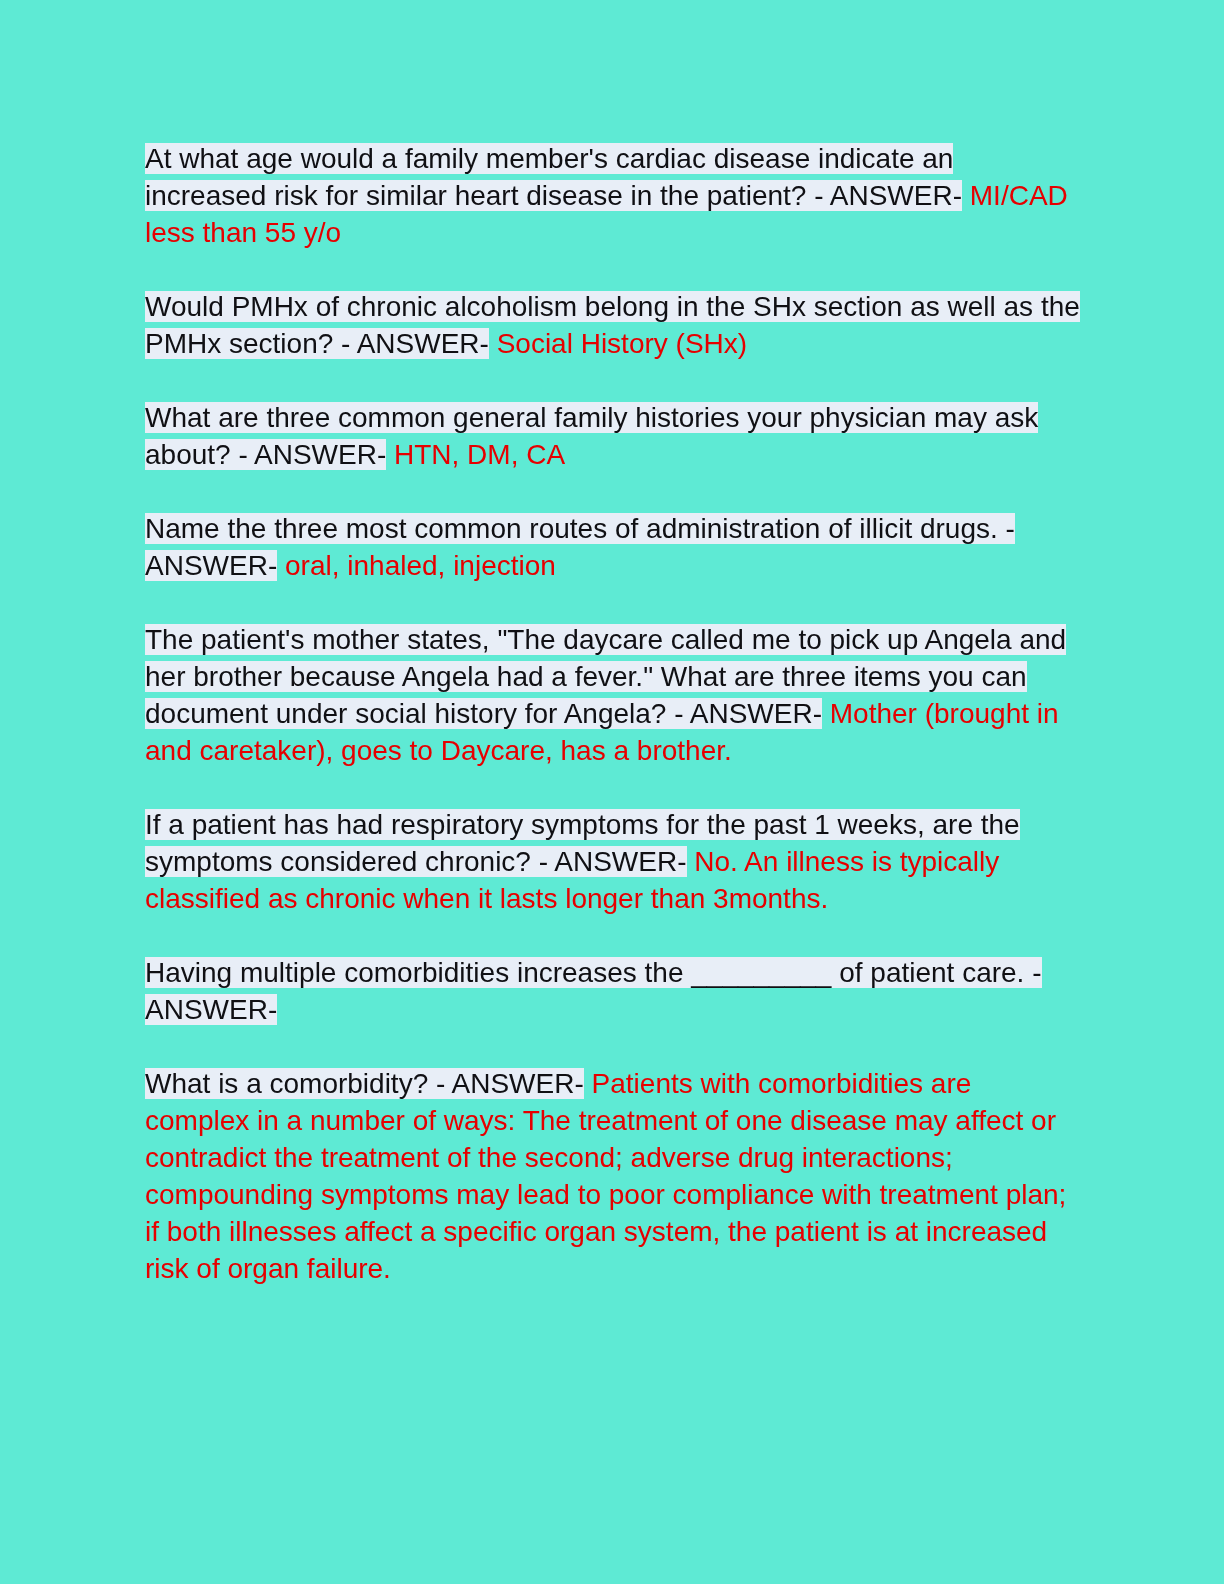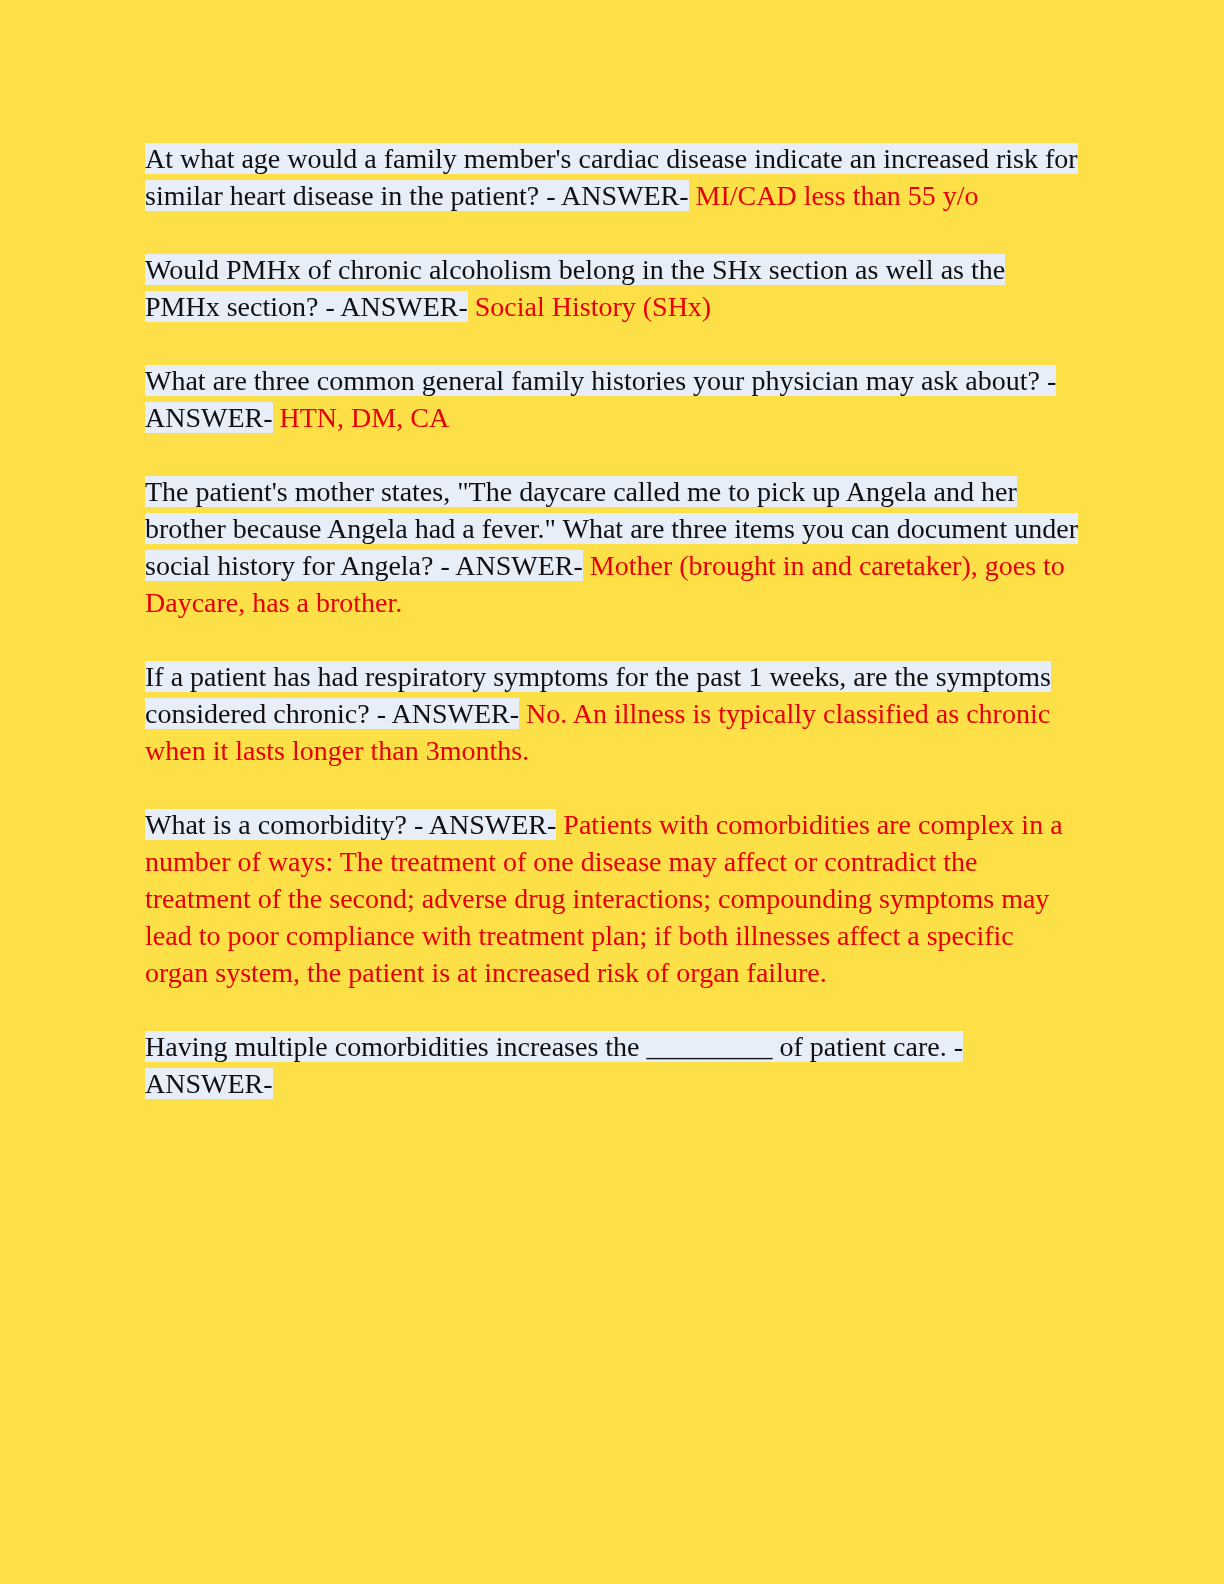--- a/index.html
+++ b/index.html
@@ -4,23 +4,23 @@
 <style>
   html, body {
     margin: 0;
     padding: 0;
     background: #ffffff;
   }
   .page {
     position: relative;
     width: 1224px;
     height: 1584px;
-    background: #fde047;
+    background: #5eead4;
     overflow: hidden;
-    font-family: Liberation Serif, serif;
+    font-family: Liberation Sans, sans-serif;
   }
   .content {
     position: absolute;
     top: 140px;
     left: 145px;
     width: 935px;
     font-size: 28px;
     line-height: 37px;
     color: #101014;
   }
@@ -53,35 +53,39 @@
       <span class="q-text">Would PMHx of chronic alcoholism belong in the SHx section as well as the PMHx section? - ANSWER-</span>
       <span class="a-text">Social History (SHx)</span>
     </p>
 
     <p class="qa-block">
       <span class="q-text">What are three common general family histories your physician may ask about? - ANSWER-</span>
       <span class="a-text">HTN, DM, CA</span>
     </p>
 
 
+    <p class="qa-block">
+      <span class="q-text">Name the three most common routes of administration of illicit drugs. - ANSWER-</span>
+      <span class="a-text">oral, inhaled, injection</span>
+    </p>
 
     <p class="qa-block">
       <span class="q-text">The patient's mother states, "The daycare called me to pick up Angela and her brother because Angela had a fever." What are three items you can document under social history for Angela? - ANSWER-</span>
       <span class="a-text">Mother (brought in and caretaker), goes to Daycare, has a brother.</span>
     </p>
 
     <p class="qa-block">
       <span class="q-text">If a patient has had respiratory symptoms for the past 1 weeks, are the symptoms considered chronic? - ANSWER-</span>
       <span class="a-text">No. An illness is typically classified as chronic when it lasts longer than 3months.</span>
     </p>
 
     <p class="qa-block">
-      <span class="q-text">What is a comorbidity? - ANSWER-</span>
-      <span class="a-text">Patients with comorbidities are complex in a number of ways: The treatment of one disease may affect or contradict the treatment of the second; adverse drug interactions; compounding symptoms may lead to poor compliance with treatment plan; if both illnesses affect a specific organ system, the patient is at increased risk of organ failure.</span>
+      <span class="q-text">Having multiple comorbidities increases the _________ of patient care. - ANSWER-</span>
+      <span class="a-text"></span>
     </p>
 
     <p class="qa-block">
-      <span class="q-text">Having multiple comorbidities increases the _________ of patient care. - ANSWER-</span>
-      <span class="a-text"></span>
+      <span class="q-text">What is a comorbidity? - ANSWER-</span>
+      <span class="a-text">Patients with comorbidities are complex in a number of ways: The treatment of one disease may affect or contradict the treatment of the second; adverse drug interactions; compounding symptoms may lead to poor compliance with treatment plan; if both illnesses affect a specific organ system, the patient is at increased risk of organ failure.</span>
     </p>
 
   </div>
 </div>
 
 </body></html>

